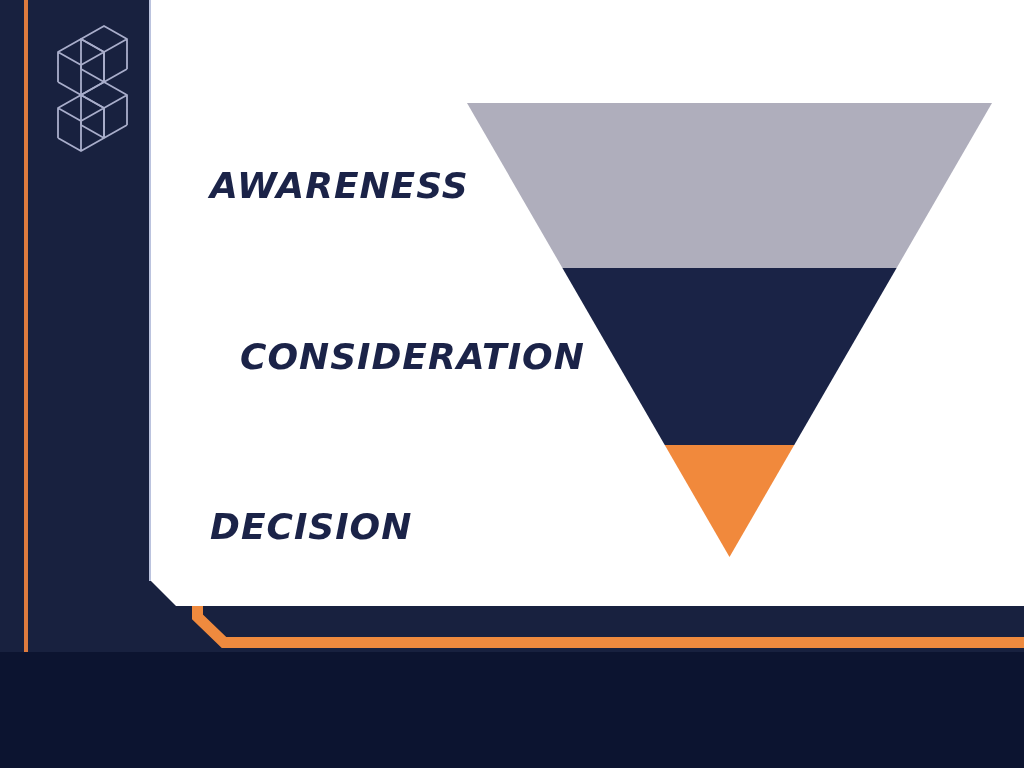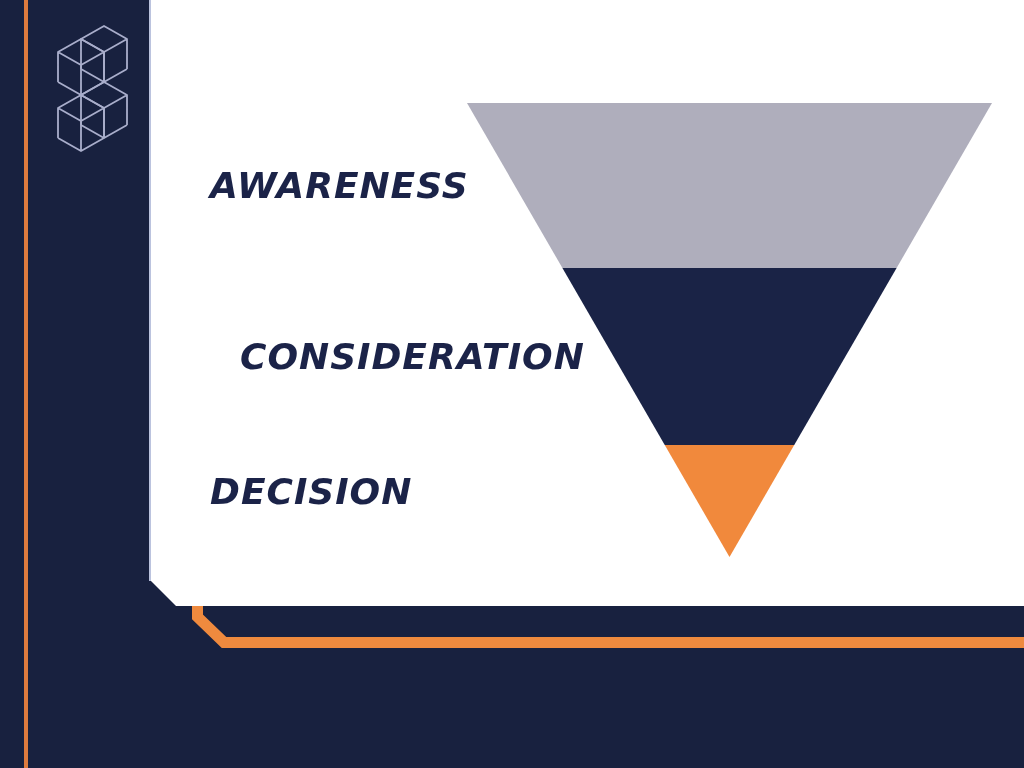--- a/index.html
+++ b/index.html
@@ -1,18 +1,18 @@
 <!DOCTYPE html>
 <html><head>
 <meta charset="utf-8">
 <style>
   html,body{margin:0;padding:0;background:#0c1430;}
   .canvas{
     position:relative;
-    width:1024px;height:768px;
+    width:1024px;height:652px;
     overflow:hidden;
     font-family:"Liberation Sans", sans-serif;
   }
   
   .left-stripe{
     position:absolute;left:24px;top:0;width:4px;height:768px;
   }
   
   .logo{position:absolute;left:40px;top:20px;}
   
@@ -37,21 +37,21 @@
   
   .stage-label{
     position:absolute;left:210px;transform:translateY(-50%);
     font-family:"DejaVu Sans", sans-serif;
     font-weight:bold;font-style:italic;
     font-size:36px;letter-spacing:1px;
     white-space:nowrap;
   }
   .label-1{top:185px;}
   .label-2{top:356px;}
-  .label-3{top:491px;}
+  .label-3{top:526px;}
   
   .footer-title{
     position:absolute;right:29px;top:690px;
     font-family:"Liberation Sans", sans-serif;
     font-weight:bold;font-size:31px;letter-spacing:0.5px;
     white-space:nowrap;
   }
 </style>
 </head>
 <body>

